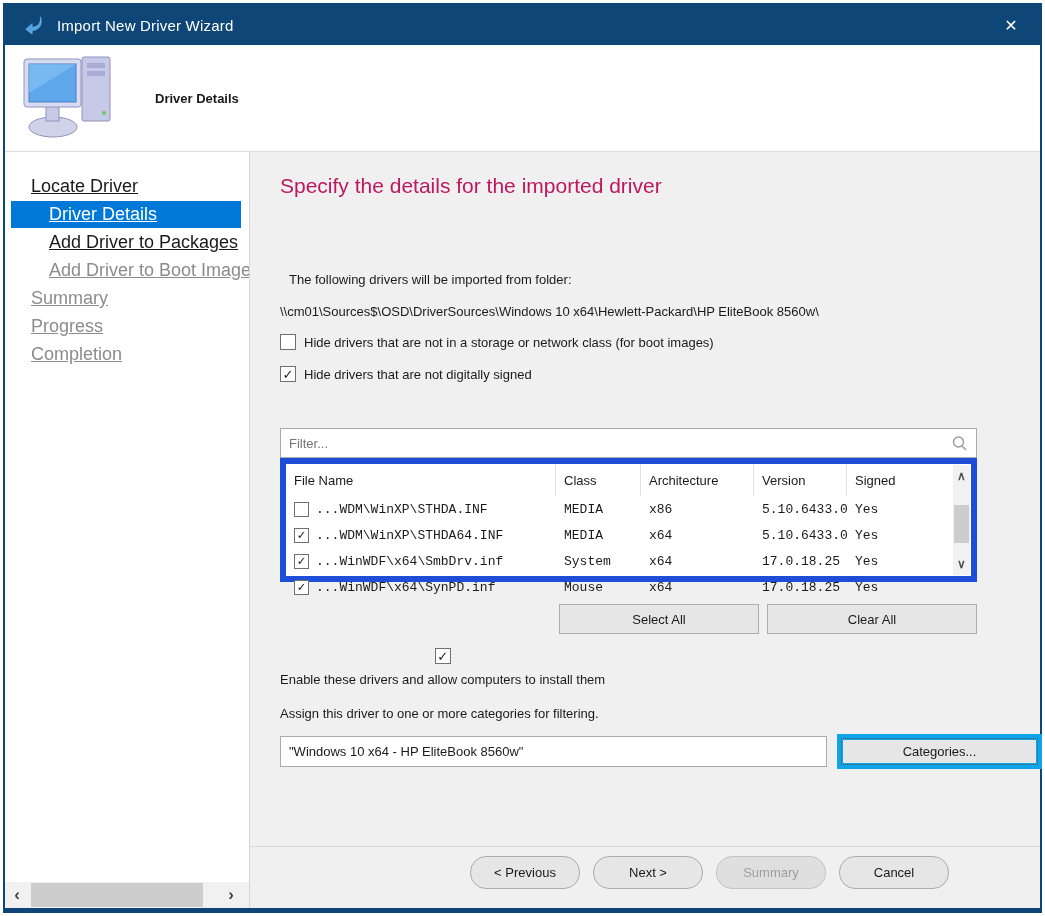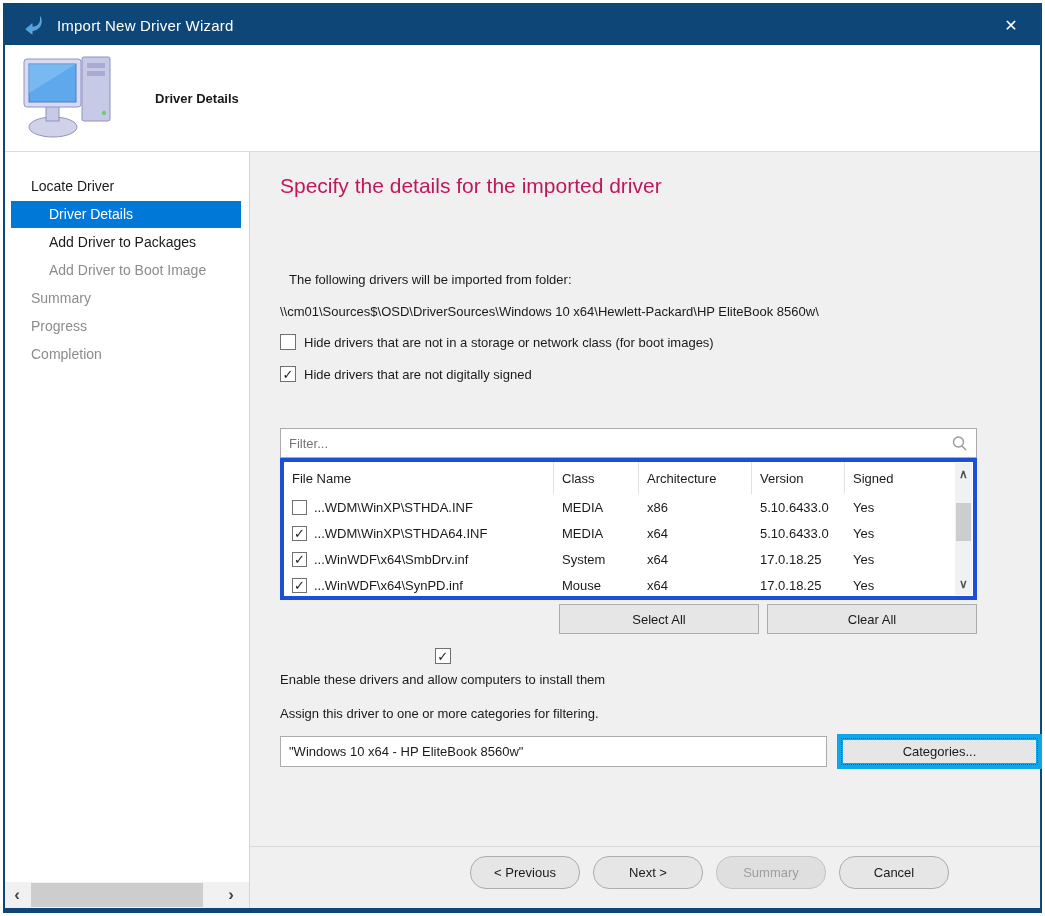--- a/index.html
+++ b/index.html
@@ -22,22 +22,22 @@
   .header { height:107px; background:#ffffff; border-bottom:1px solid #dcdcdc;
             display:flex; align-items:center; flex-shrink:0; position:relative; }
   .header .pc-icon { position:absolute; left:14px; top:8px; width:112px; height:88px; }
   .header .header-title { margin-left:150px; font-size:13px; font-weight:bold; }
 
   
   .bodyrow { flex:1; display:flex; min-height:0; }
 
   .sidebar { width:245px; background:#ffffff; border-right:1px solid #d6d6d6;
              position:relative; padding-top:20px; overflow:hidden; flex-shrink:0; }
-  .nav-item { height:27px; line-height:27px; font-size:14px; margin:1px 8px 1px 6px;
-              white-space:nowrap; }
+  .nav-item { height:27px; line-height:27px; font-size:18px; margin:1px 8px 1px 6px;
+              white-space:nowrap;text-decoration:underline; }
   .nav-item.lvl0 { padding-left:20px; }
   .nav-item.lvl1 { padding-left:38px; }
   .nav-item.selected { background:#0078D7; color:#ffffff; }
   .nav-item.disabled { color:#8C8C8C; }
 
   .hscroll { position:absolute; left:0; right:0; bottom:0; height:26px; background:#F1F1F1;
              display:flex; align-items:center; }
   .hscroll .arrow { width:24px; text-align:center; color:#444; font-size:17px; font-weight:bold; }
   .hscroll .thumb { position:absolute; left:26px; width:172px; top:1px; bottom:1px; background:#CDCDCD; }
   .hscroll .arrow.right { position:absolute; right:6px; }
@@ -52,25 +52,25 @@
   .cb { width:16px; height:16px; background:#ffffff; border:1px solid #707070;
         display:inline-flex; align-items:center; justify-content:center; flex-shrink:0; }
   .cb.checked::after { content:"✓"; font-size:13px; line-height:1; color:#1a1a1a; }
 
   .filterbox { position:absolute; left:30px; top:276px; width:697px; height:30px;
                background:#ffffff; border:1px solid #ABABAB; display:flex; align-items:center; }
   .filterbox input { flex:1; border:none; outline:none; font-size:13px; padding:0 8px;
                      font-family:"Liberation Sans", sans-serif; color:#6a6a6a; background:transparent; }
   .filterbox svg { margin-right:8px; }
 
-  .dtable { position:absolute; left:30px; top:306px; width:697px; height:142px;
-            background:#ffffff; border:4px solid #1d4ed8; }
+  .dtable { position:absolute; left:30px; top:306px; width:697px; height:124px;
+            background:#ffffff; border:6px solid #1d4ed8; }
   .thead, .trow { display:flex; align-items:center; }
   .thead { height:32px; }
-  .trow  { height:26px; }
+  .trow  { height:26px;font-family:Liberation Mono, monospace; }
   .tc { padding-left:8px; overflow:hidden; white-space:nowrap; }
   .thead .tc { align-self:stretch; display:flex; align-items:center; border-right:1px solid #E2E2E2; }
   .thead .tc:last-child { border-right:none; }
   .c-file { width:270px; display:flex; align-items:center; gap:7px; }
   .c-class { width:85px; }
   .c-arch { width:113px; }
   .c-ver { width:93px; }
   .c-sig { flex:1; }
   .trow .cb { width:15px; height:15px; }
 

